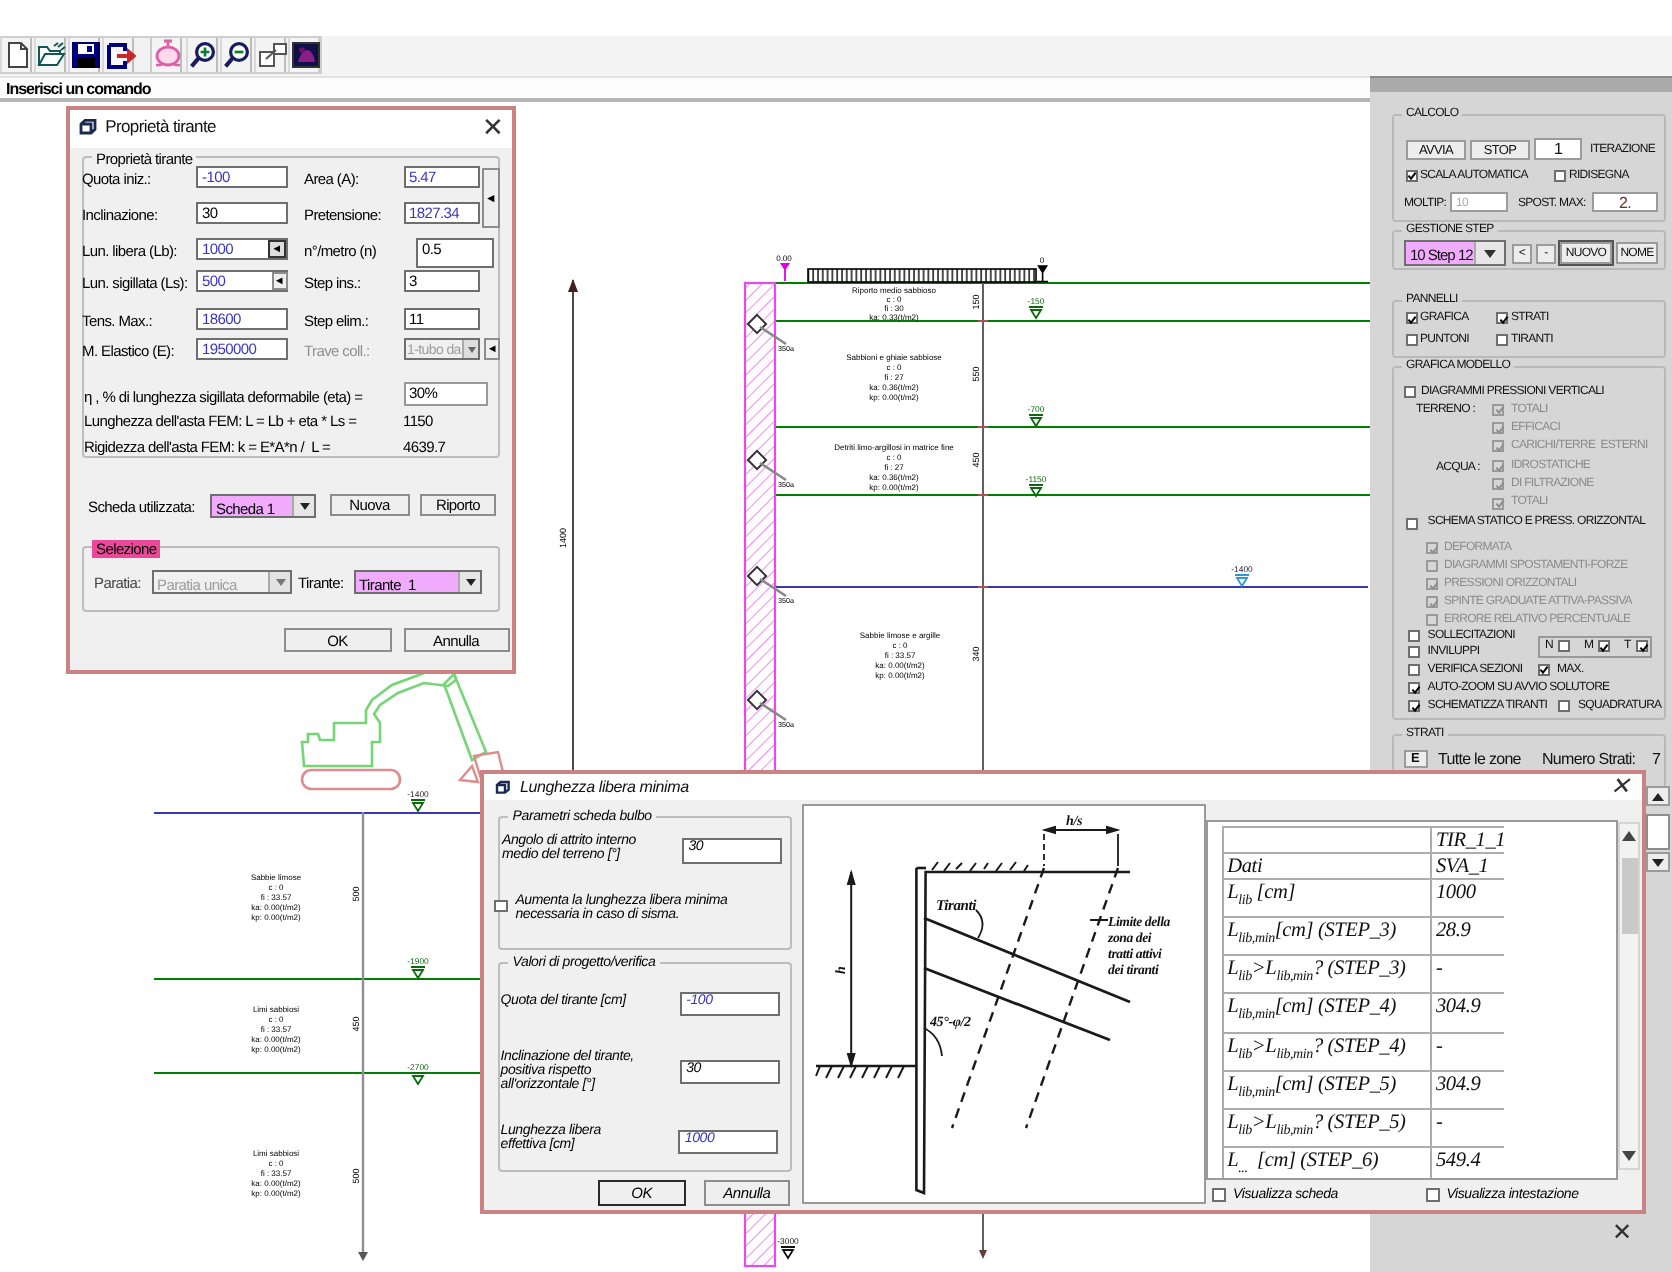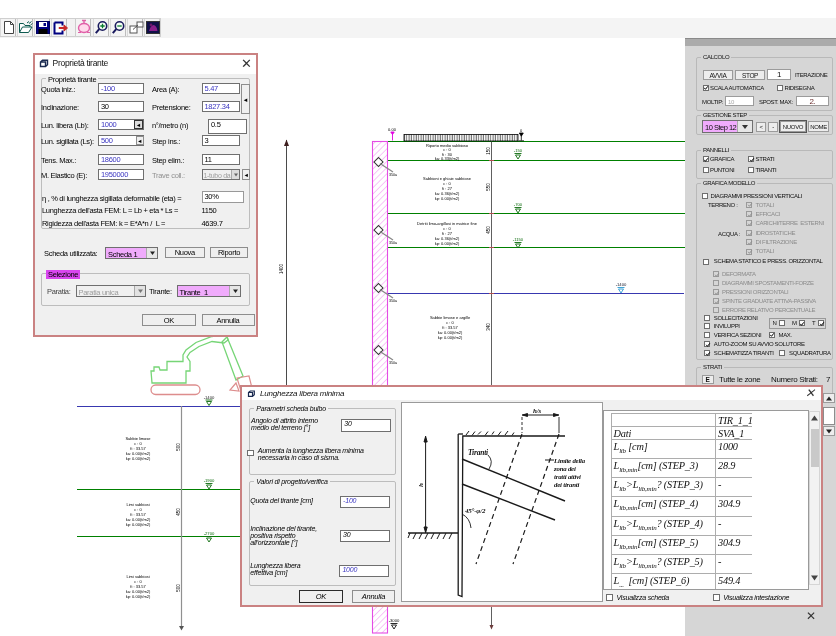--- a/index.html
+++ b/index.html
@@ -116,20 +116,23 @@
       </div>
     <div class="tbtn" style="left:144px; border-right:1px solid #cfcfcf">
         <svg width="15" height="14" style="position:absolute;left:1px;top:2px">
       <rect x="0.5" y="0.5" width="13" height="12" fill="#101048" stroke="#333"></rect>
       <path d="M3 10 c1-4 3-6 4.5-6 c2 0 3.5 2.5 4 6 z" fill="#8a1f8a"></path>
       <circle cx="5" cy="4" r="1.4" fill="#6a156a"></circle>
         </svg>
       </div>
   </div>
 
+  <div id="cmdbar">
+      <b>Inserisci un comando</b>
+    </div>
 
   <svg id="draw" width="836" height="636" viewBox="0 0 836 636">
     <defs>
       <pattern id="mh" width="4.4" height="4.4" patternUnits="userSpaceOnUse" patternTransform="rotate(45)">
         <rect width="4.4" height="4.4" fill="#fff"></rect>
         <line x1="0" y1="0" x2="0" y2="4.4" stroke="#ef8cef" stroke-width="1"></line>
       </pattern>
       <pattern id="lh" width="2.4" height="7" patternUnits="userSpaceOnUse">
         <rect width="2.4" height="7" fill="#fff"></rect>
         <line x1="1" y1="0" x2="1" y2="7" stroke="#222" stroke-width="0.8"></line>
@@ -505,21 +508,21 @@
     <span class="lbl" style="left:166.5px;top:151.2px">1150</span>
     <span class="lbl" style="left:7px;top:164px">Rigidezza dell'asta FEM: k = E*A*n /  L =</span>
     <span class="lbl" style="left:166.5px;top:164px">4639.7</span>
     <span class="lbl" style="left:9px;top:193.8px">Scheda utilizzata:</span>
     <div class="combo" style="left:70px;top:191.5px;width:53px;height:12px;font-size:7.5px;padding-top:2px;padding-left:2px">Scheda 1<span class="da" style="width:11px"><svg width="11" height="10">
             <path d="M3 3.5 h5 l-2.5 3.5 z" fill="#222"></path>
           </svg></span></div>
     <div class="pbtn" style="left:130px;top:191.5px;width:39.5px;height:11.5px;line-height:10.5px;font-size:7.5px">Nuova</div>
     <div class="pbtn" style="left:175px;top:191.5px;width:38px;height:11.5px;line-height:10.5px;font-size:7.5px">Riporto</div>
     <div class="grp" style="left:6px;top:217.5px;width:209px;height:33px;border-color:#bdbdbd">
-        <span class="glabel" style="background:#d946ef;font-size:7.5px">Selezione</span>
+        <span class="glabel" style="background:#ec4899;font-size:7.5px">Selezione</span>
       </div>
     <span class="lbl" style="left:12px;top:231.8px;color:#444">Paratia:</span>
     <div class="combo dis" style="left:40.5px;top:229.8px;width:70px;height:12px;font-size:7.5px;padding-top:2px;padding-left:2px">Paratia unica<span class="da" style="width:11px;background:#e2e2e2"><svg width="11" height="10">
             <path d="M3 3.5 h5 l-2.5 3.5 z" fill="#777"></path>
           </svg></span></div>
     <span class="lbl" style="left:114px;top:231.8px">Tirante:</span>
     <div class="combo" style="left:141.5px;top:229.8px;width:64px;height:12px;font-size:7.5px;padding-top:2px;padding-left:2px">Tirante  1<span class="da" style="width:11px"><svg width="11" height="10">
             <path d="M3 3.5 h5 l-2.5 3.5 z" fill="#222"></path>
           </svg></span></div>
     <div class="pbtn" style="left:106.5px;top:258.5px;width:54.5px;height:12px;line-height:11px;font-size:7.5px">OK</div>

